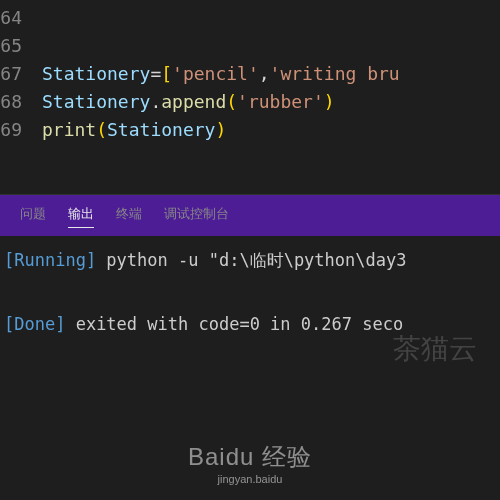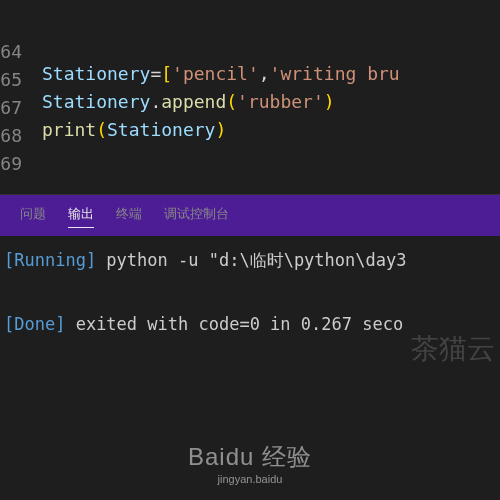--- a/index.html
+++ b/index.html
@@ -21,21 +21,20 @@
       height: 28px;
       line-height: 28px;
       font-size: 18px;
     }
     .line-number {
       color: #858585;
       width: 42px;
       text-align: right;
       padding-right: 20px;
       user-select: none;
-      margin-top: 34px;
     }
     .code-content {
       flex: 1;
       white-space: pre;
     }
     .comment { color: #6a9955; }
     .variable { color: #9cdcfe; }
     .operator { color: #d4d4d4; }
     .bracket { color: #ffd700; }
     .string { color: #ce9178; }
@@ -82,21 +81,21 @@
     .highlighted {
       border: 2px solid #e8e800;
       display: inline-block;
       padding: 0 2px;
       line-height: 22px;
       margin: 3px 0;
     }
     
     .watermark1 {
       position: absolute;
-      right: 5px;
+      right: 23px;
       top: 330px;
       color: rgba(180,180,180,0.25);
       font-size: 28px;
       font-family: sans-serif;
       pointer-events: none;
     }
     .watermark2 {
       position: absolute;
       bottom: 15px;
       left: 50%;

